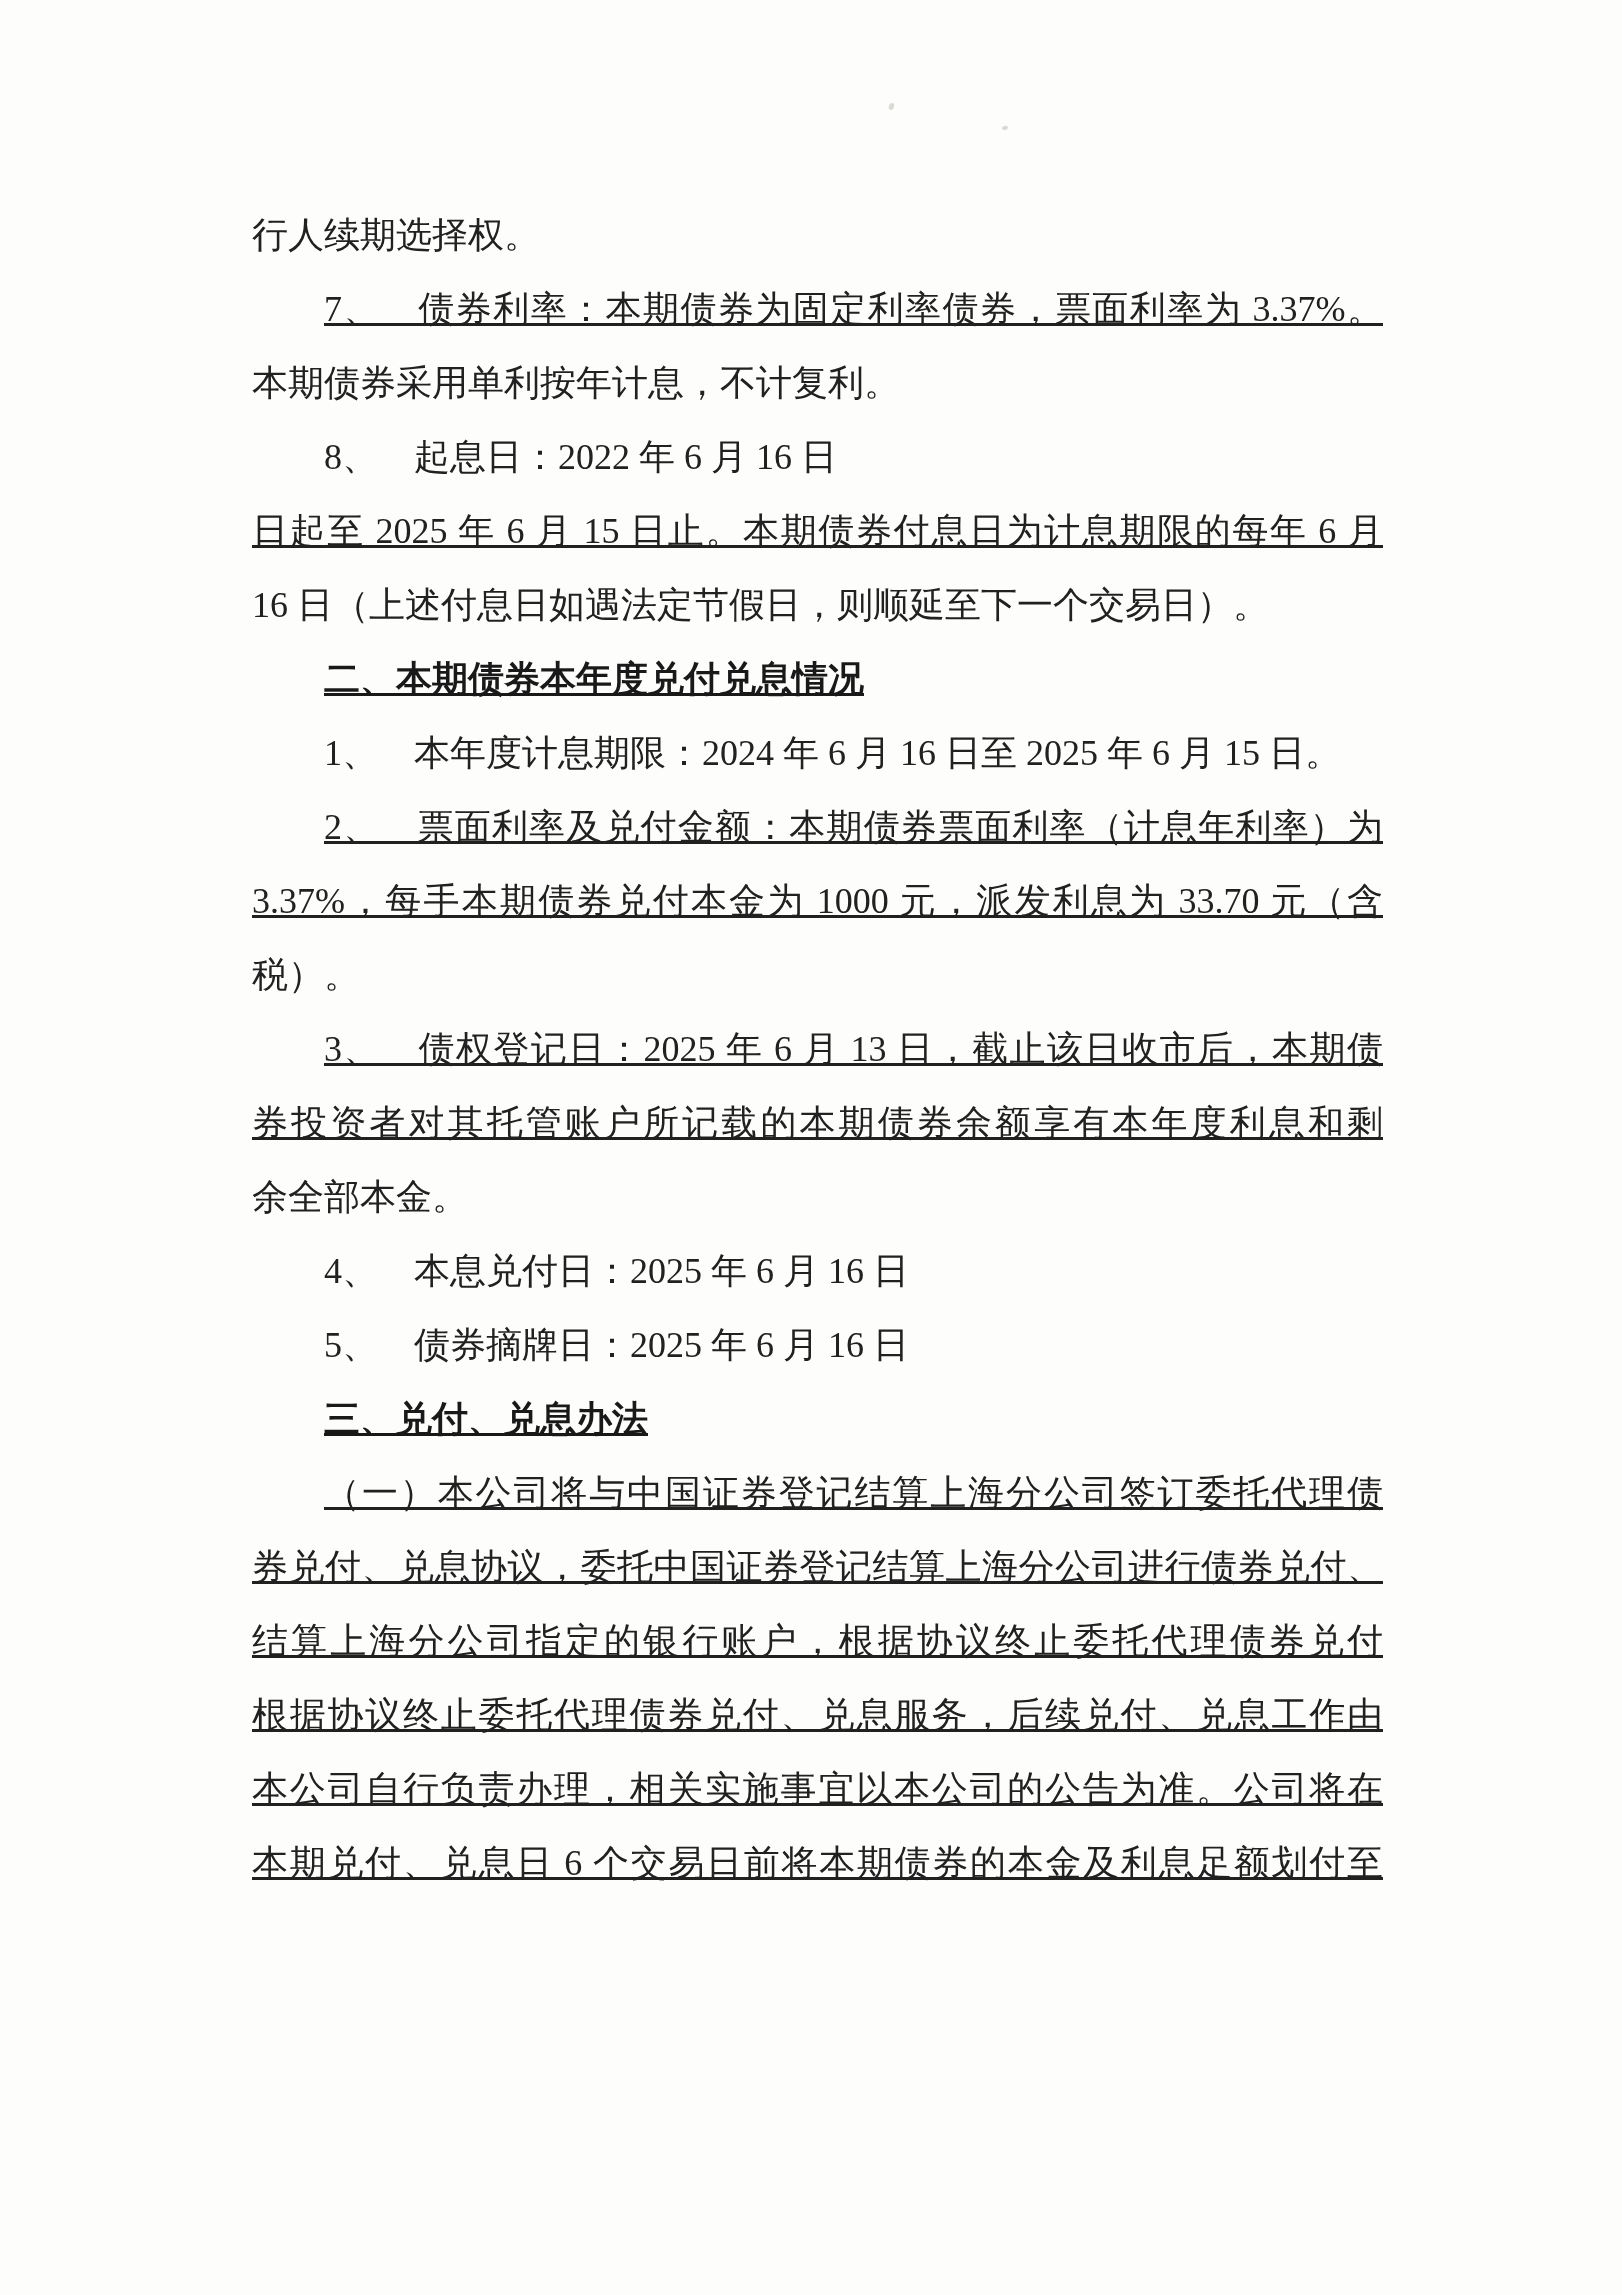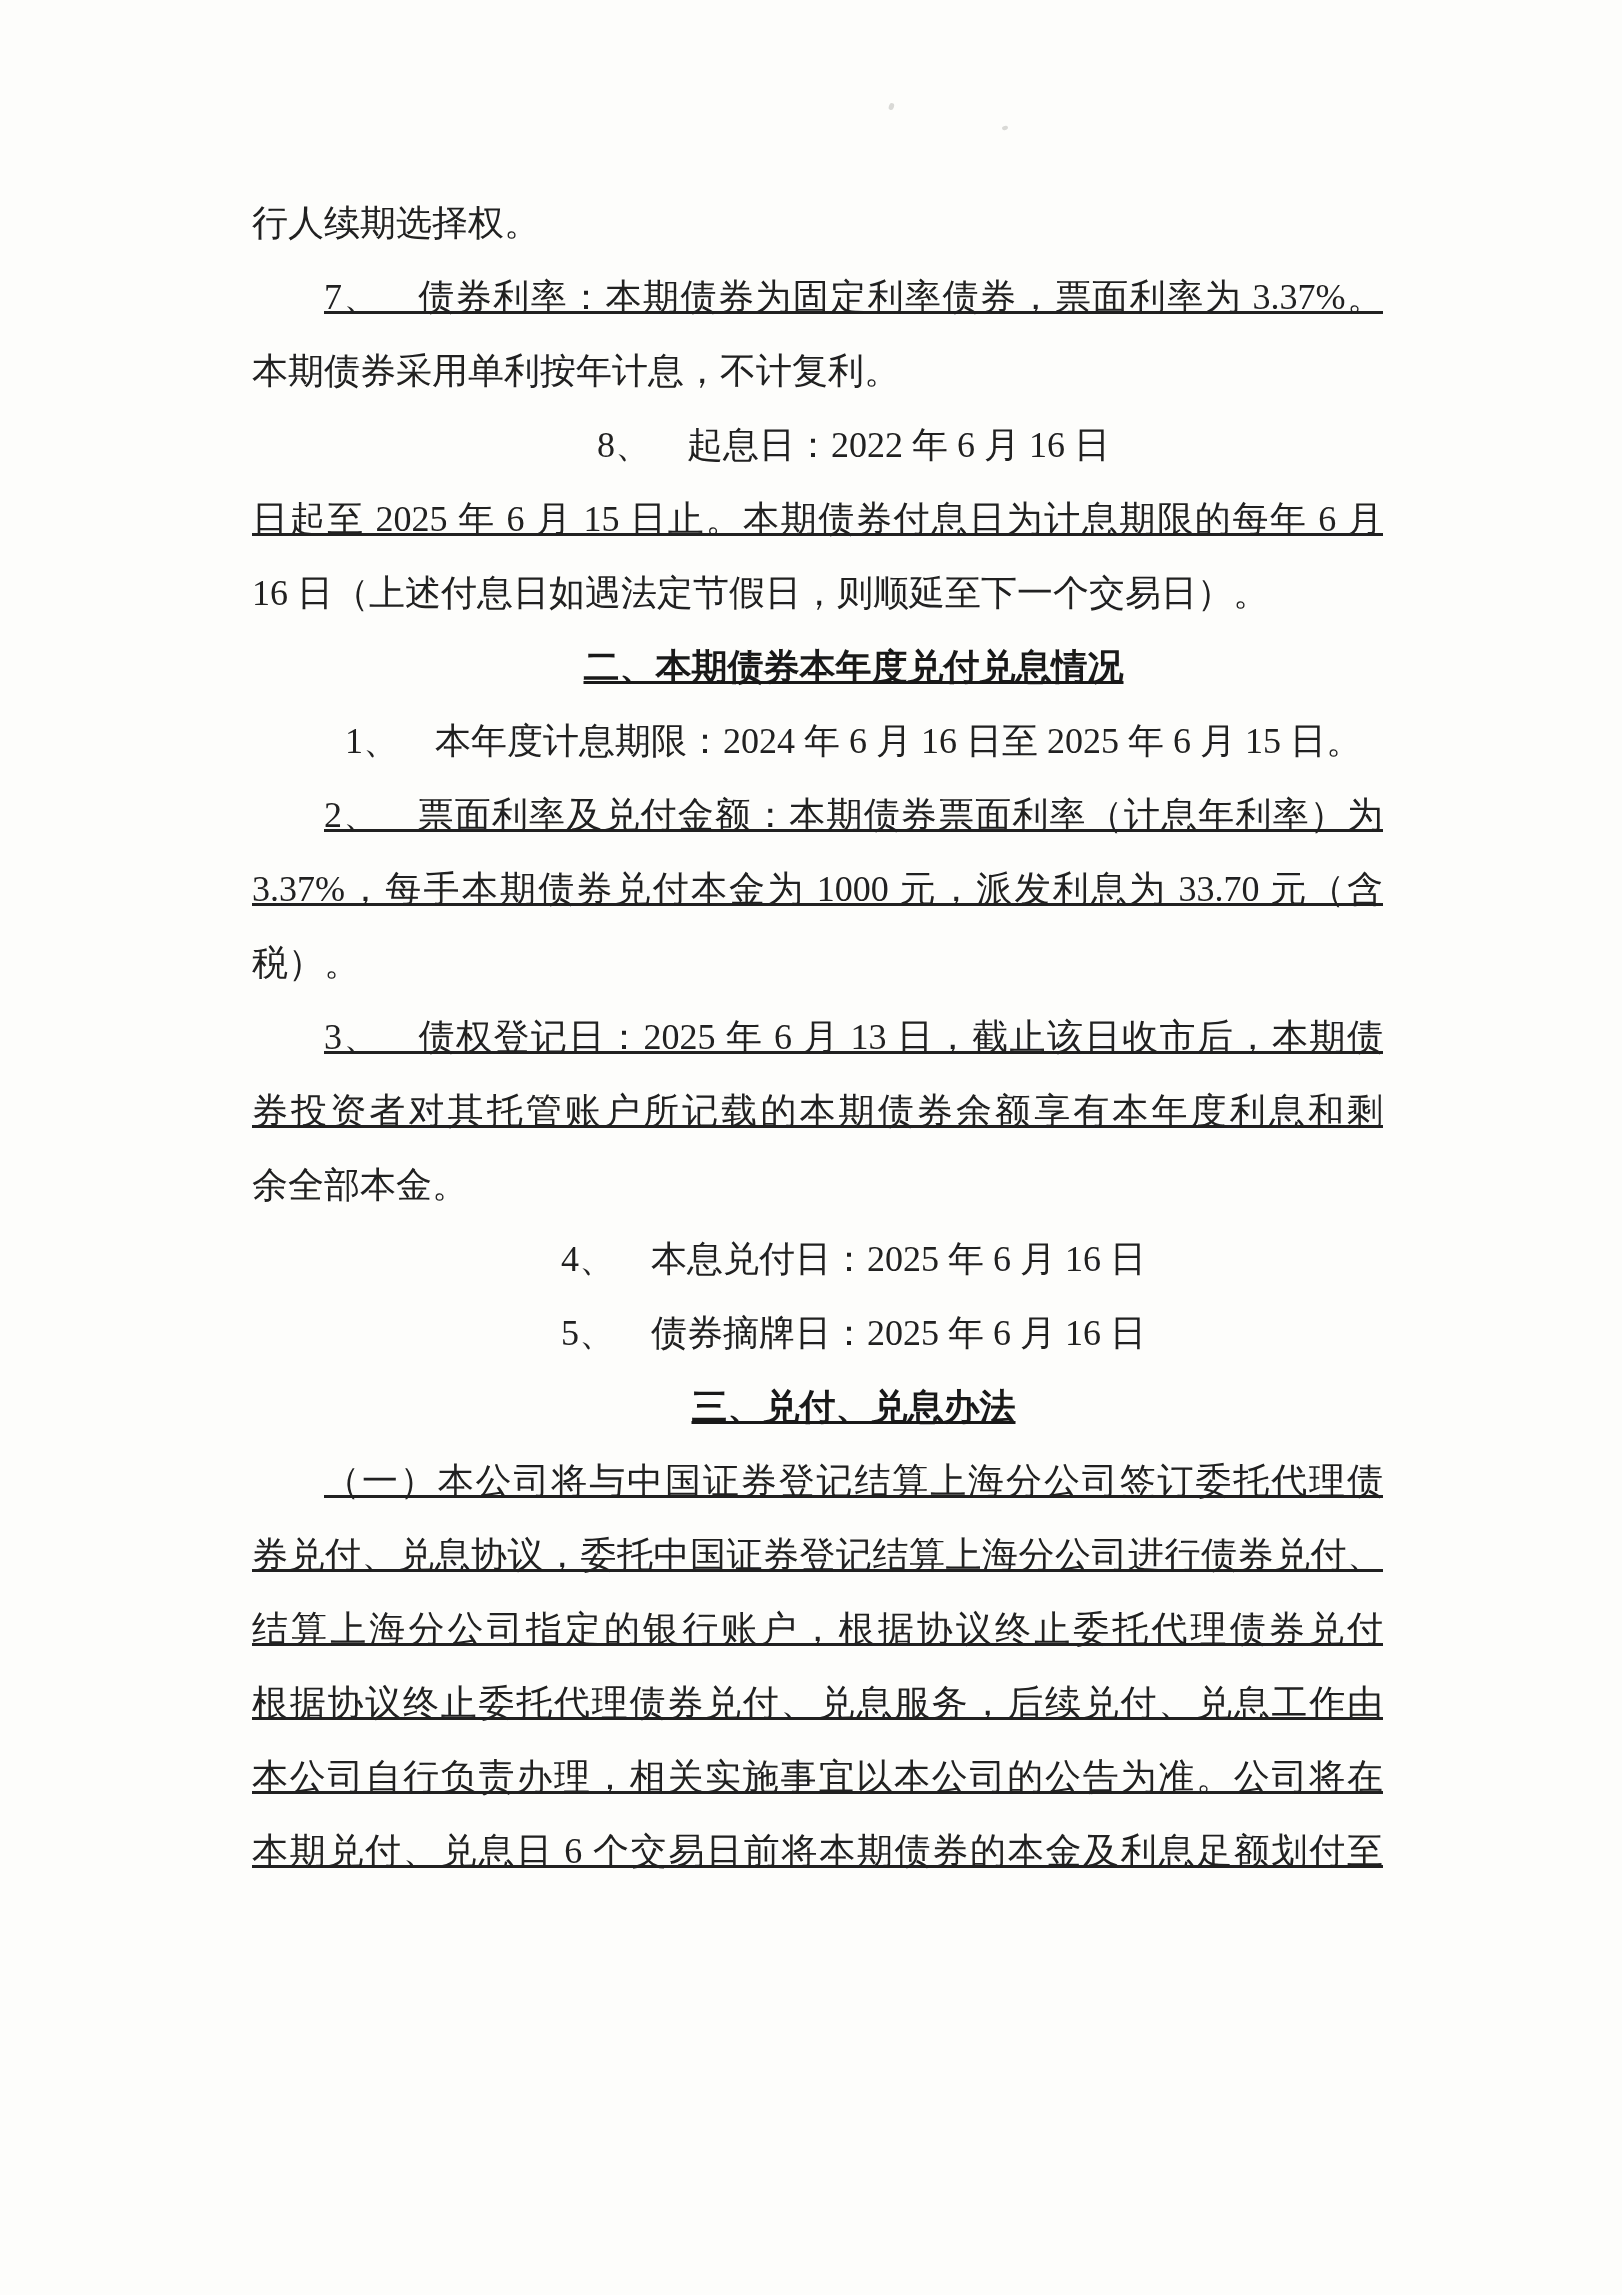--- a/index.html
+++ b/index.html
@@ -16,42 +16,41 @@
     position: relative;
     width: 1623px;
     height: 2295px;
     background: #fdfdfb;
     overflow: hidden;
     color: #212121;
   }
   .content {
     position: absolute;
     left: 252px;
-    top: 186px;
+    top: 198px;
     width: 1131px;
   }
   .ln {
     height: 74px;
     line-height: 74px;
     font-size: 36px;
     white-space: nowrap;
     color: #212121;
   }
   
   .ln.just {
     white-space: normal;
     text-align: justify;
     text-align-last: justify;
     overflow: hidden;
     text-decoration: underline;
   }
   
   .ln.ind {
     padding-left: 72px;
-    text-align: center;
   }
   .ln.head {
     font-weight: bold;
     color: #191919;
     text-decoration: underline;
   }
   
   .speck {
     position: absolute;
     background: #d9d9d6;

